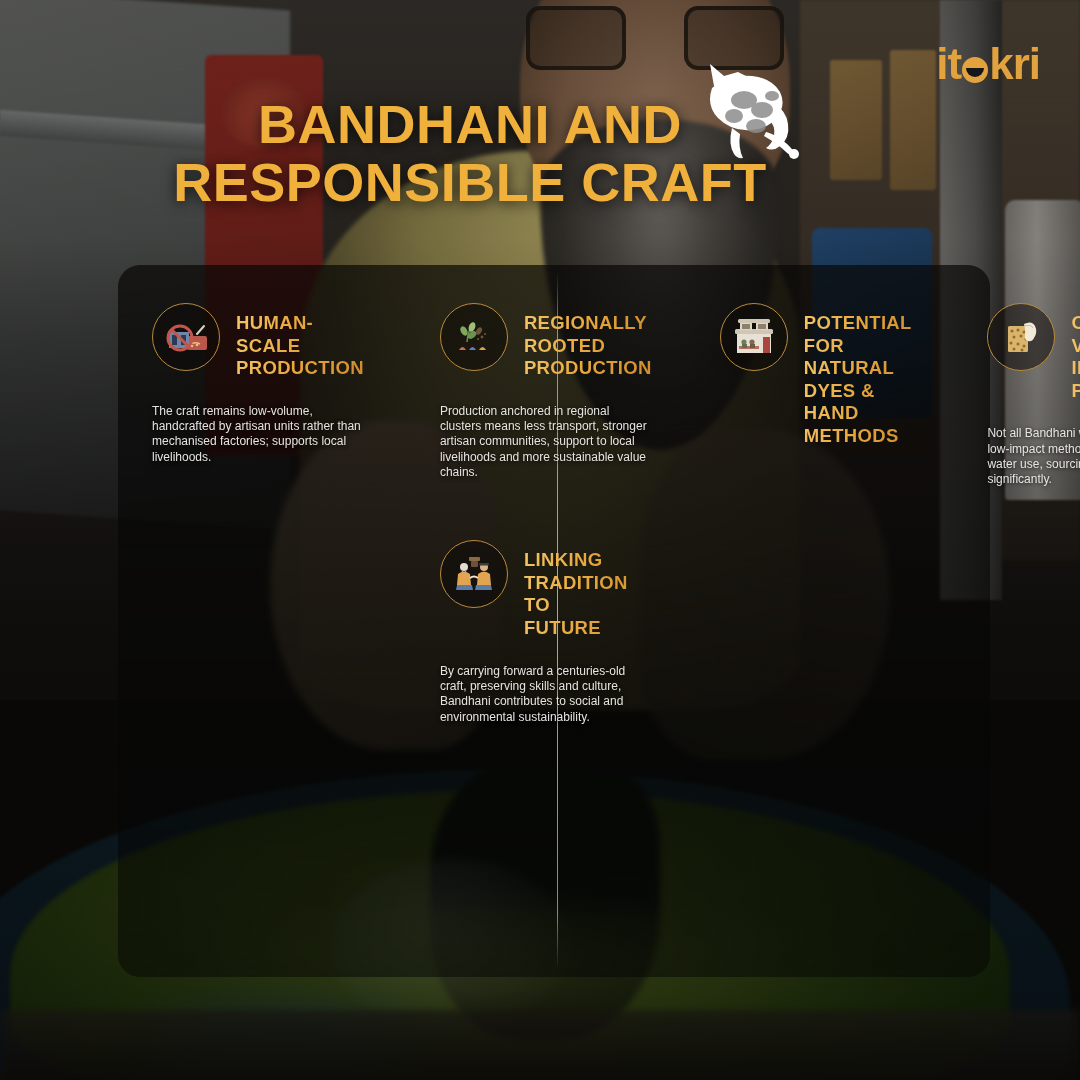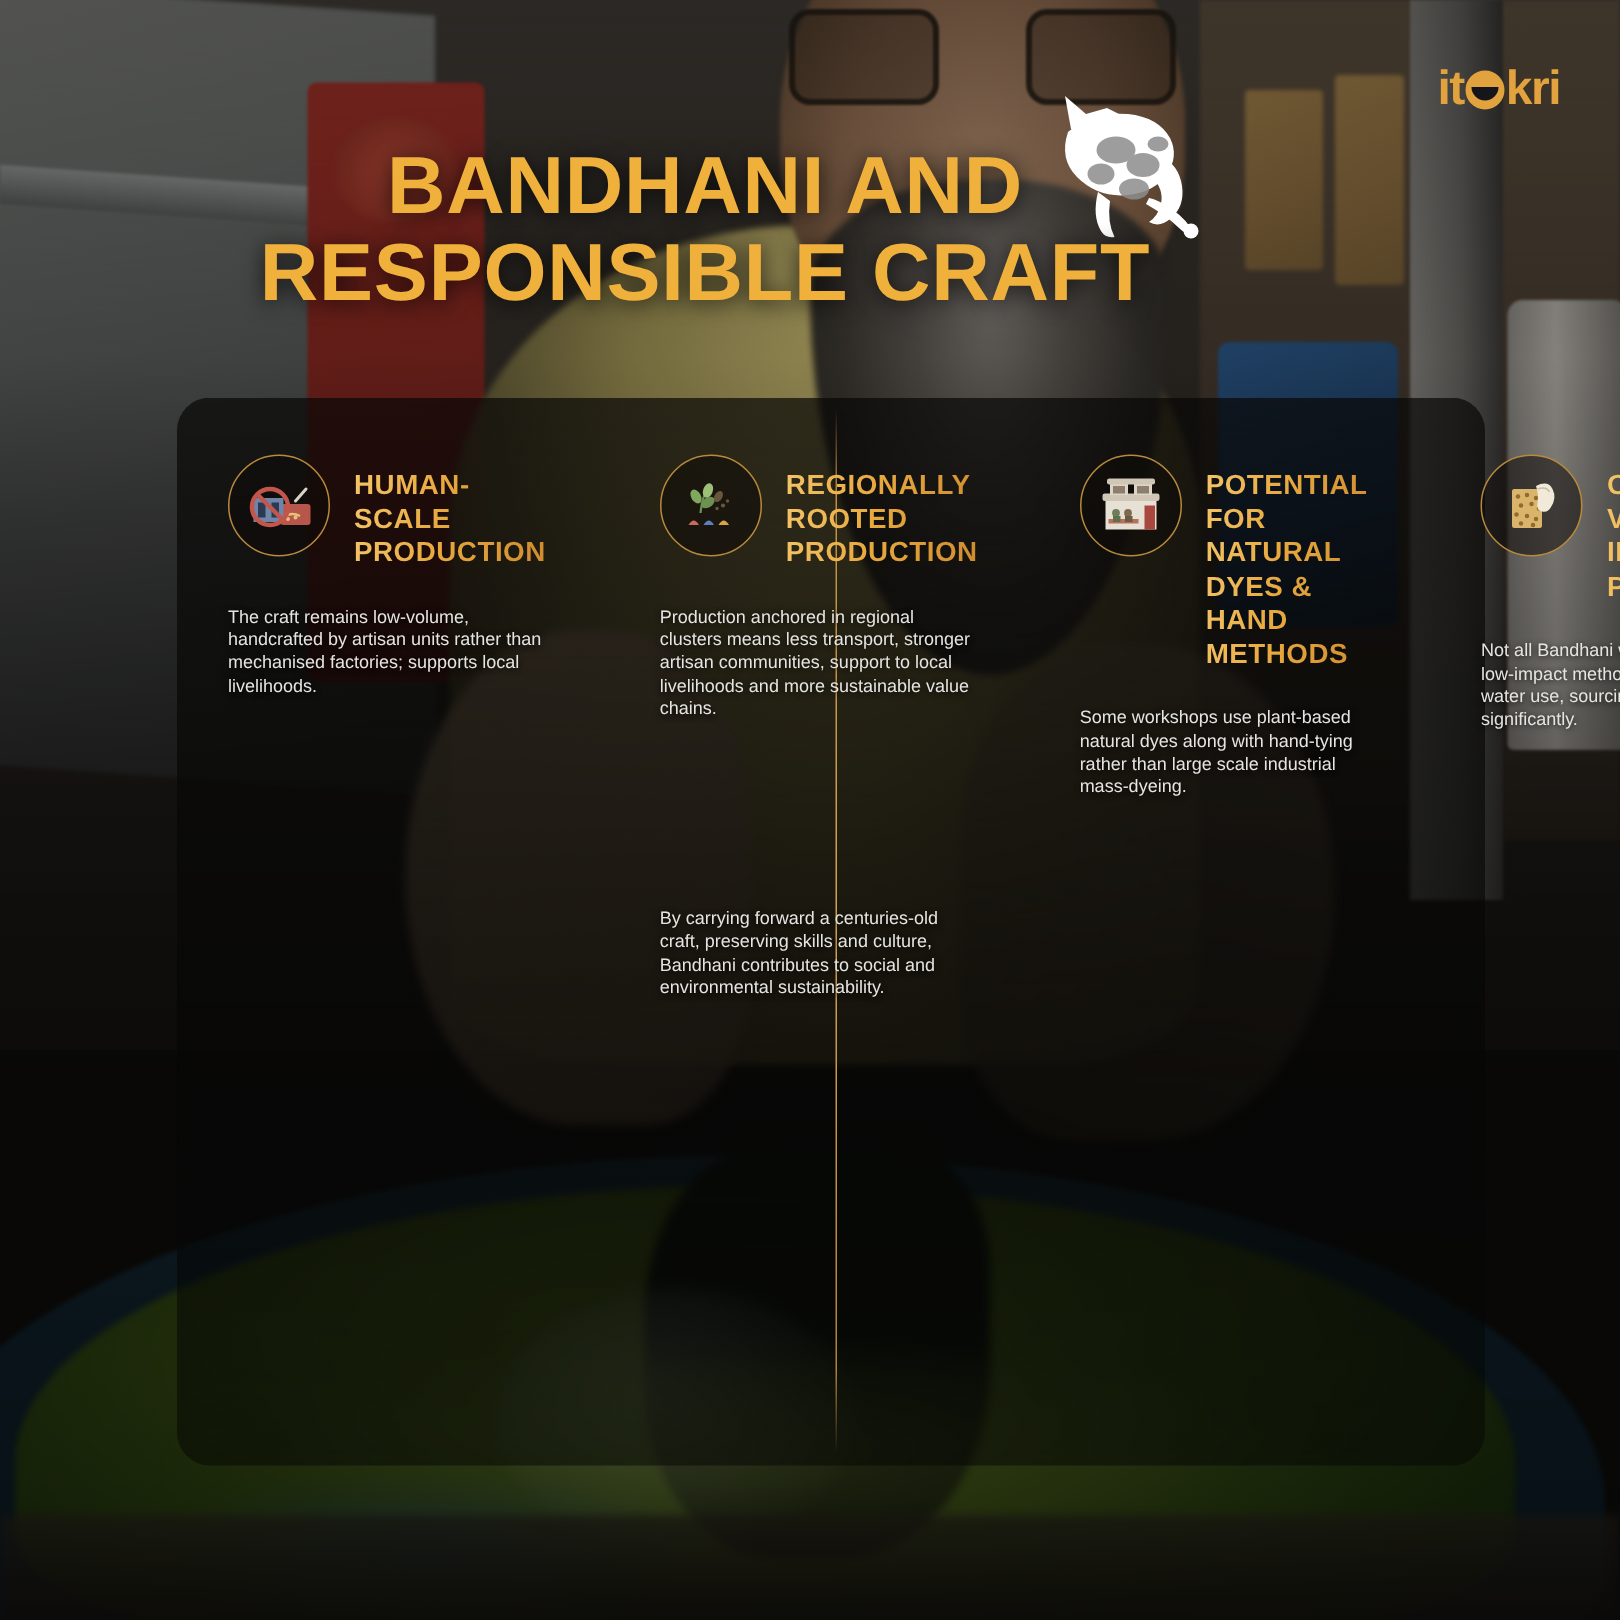--- a/index.html
+++ b/index.html
@@ -168,21 +168,21 @@
     inset:0;
     background:
       linear-gradient(180deg, rgba(0,0,0,.42) 0%, rgba(0,0,0,.30) 22%, rgba(0,0,0,.55) 60%, rgba(0,0,0,.62) 100%);
   }
 
   
   #header{ position:absolute; left:0; top:0; width:1080px; height:265px; }
 
   #logo{
     position:absolute; right:40px; top:42px;
-    font-size:32px; font-weight:700; letter-spacing:-1px;
+    font-size:44px; font-weight:700; letter-spacing:-1px;
     color:#e2a33f; line-height:1; user-select:none;
   }
   #logo .dot-o{
     display:inline-block; width:26px; height:26px; border-radius:50%;
     background:#e2a33f; position:relative; vertical-align:-4px; margin:0 1px;
   }
   #logo .dot-o::after{
     content:""; position:absolute; left:4px; top:11px; width:18px; height:9px;
     border-radius:0 0 10px 10px; background:#14161c;
   }
@@ -373,21 +373,20 @@
             <rect x="9" y="33" width="20" height="3" fill="#b9705a"></rect>
             <circle cx="14" cy="29" r="2.6" fill="#6e7c5a"></circle>
             <circle cx="22" cy="29" r="2.6" fill="#7d6a50"></circle>
             <rect x="12" y="31" width="5" height="4" fill="#5f6f4f"></rect>
             <rect x="20" y="31" width="5" height="4" fill="#6b5a44"></rect>
           </svg>
         </div>
         <div class="card-title">POTENTIAL FOR NATURAL
 DYES &amp; HAND METHODS</div>
       </div>
-      <div class="card-body">Some workshops use plant-based natural dyes along with hand-tying rather than large scale industrial mass-dyeing.</div>
     </div>
 
     <div class="cell right">
       <div class="card-head">
         <div class="icon-circle">
           <svg width="46" height="46" viewBox="0 0 46 46">
             <rect x="10" y="12" width="20" height="26" rx="1.5" fill="#d8b56a"></rect>
             <g fill="#8a5a2a" opacity=".85">
               <circle cx="14" cy="17" r="1.5"></circle>
                 <circle cx="20" cy="16" r="1.5"></circle>
@@ -408,17 +407,36 @@
         <div class="card-title">CAVEAT: VARIATION IN
 PRACTICES</div>
       </div>
       <div class="card-body">Not all Bandhani workshops follow low-impact methods like dye baths, water use, sourcing may vary significantly.</div>
     </div>
 
     <div class="cell">
     </div>
 
     <div class="cell right">
+      <div class="card-head">
+        <div class="icon-circle">
+          <svg width="48" height="48" viewBox="0 0 48 48">
+            <rect x="19" y="7" width="11" height="4" rx="1" fill="#8a6a45"></rect>
+            <rect x="21" y="11" width="7" height="6" rx="1" fill="#6d513a"></rect>
+            <circle cx="14" cy="17" r="4" fill="#e6dccb"></circle>
+            <path d="M8 24 q6 -5 12 0 l1 11 h-14 Z" fill="#e2a451"></path>
+            <path d="M7 35 h15 l1 5 h-17 Z" fill="#5b7ba8"></path>
+            <path d="M12 21 q2 3 4 0" stroke="#bdb0a0" stroke-width="1.2" fill="none"></path>
+            <circle cx="34" cy="17" r="4" fill="#d9b48a"></circle>
+            <rect x="29" y="13" width="10" height="2.5" rx="1" fill="#3e3a34"></rect>
+            <path d="M28 24 q6 -5 12 0 l1 11 h-14 Z" fill="#e2a451"></path>
+            <path d="M26 35 h15 l1 5 h-17 Z" fill="#5b7ba8"></path>
+            <path d="M20 28 q4 -3 8 0" stroke="#f0e4cf" stroke-width="2" fill="none"></path>
+          </svg>
+        </div>
+        <div class="card-title">LINKING TRADITION TO
+FUTURE</div>
+      </div>
       <div class="card-body">By carrying forward a centuries-old craft, preserving skills and culture, Bandhani contributes to social and environmental sustainability.</div>
     </div>
 
   </div>
 </div>
 
 </body></html>

